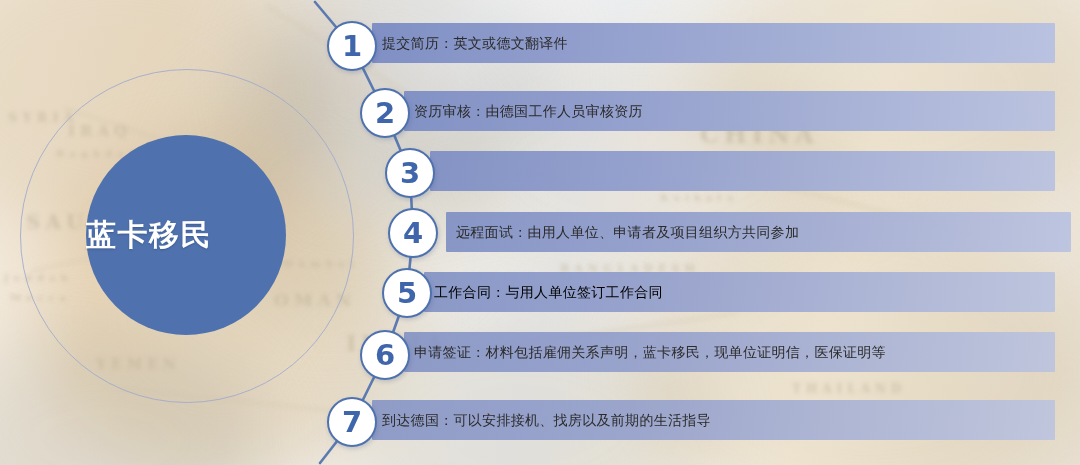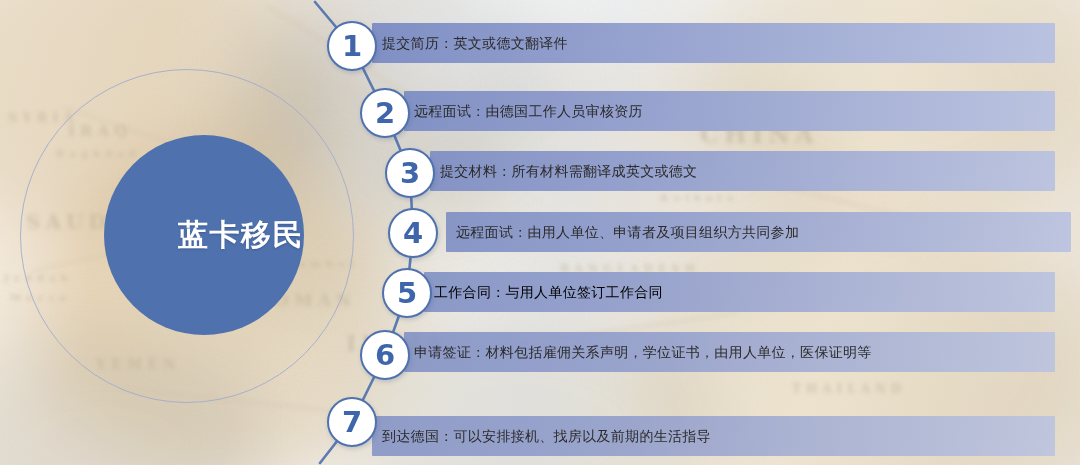--- a/index.html
+++ b/index.html
@@ -81,29 +81,29 @@
     left: 20px;
     top: 69px;
     width: 332px;
     height: 332px;
     border: 1.3px solid #9fa9cd;
     border-radius: 50%;
     opacity: .85;
   }
   .center-disc {
     position: absolute;
-    left: 104px;
+    left: 86px;
     top: 135px;
     width: 200px;
     height: 200px;
     border-radius: 50%;
     background: #4f72ae;
     display: flex;
     flex-direction: column;
-    align-items: flex-end;
+    align-items: flex-start;
     justify-content: center;
     box-shadow: 0 0 0 0 rgba(0,0,0,0);
   }
   .center-title {
     color: #ffffff;
     font-size: 30px;
     font-weight: bold;
     letter-spacing: 1.5px;
     line-height: 1.32;
     text-align: center;
@@ -217,43 +217,42 @@
   </div>
 
   <div class="steps" id="steps-container">
       <div class="step" style="top: 23px; left: 0px; width: 1080px;">
         <div class="step-bar" style="left: 372px; width: 683px; background: linear-gradient(97deg, rgb(127, 143, 196) 0%, rgb(142, 155, 203) 26%, rgb(185, 194, 224) 100%); opacity: 0.99;"></div>
         <div class="step-text" style="left: 382px; color: rgb(43, 43, 43);">提交简历：英文或德文翻译件</div>
       </div>
       <div class="badge" style="left: 327px; top: 21px; border-color: rgb(79, 114, 174); color: rgb(63, 102, 171); background: rgb(255, 255, 255);">1</div>
       <div class="step" style="top: 91px; left: 0px; width: 1080px;">
         <div class="step-bar" style="left: 404px; width: 651px; background: linear-gradient(97deg, rgb(127, 143, 196) 0%, rgb(142, 155, 203) 28%, rgb(185, 194, 224) 100%); opacity: 0.96525;"></div>
-        <div class="step-text" style="left: 414px; color: rgb(43, 43, 43);">远程面试：由德国工作人员审核资历</div>
+        <div class="step-text" style="left: 414px; color: rgb(43, 43, 43);">资历审核：由德国工作人员审核资历</div>
       </div>
       <div class="badge" style="left: 360px; top: 88px; border-color: rgb(79, 114, 174); color: rgb(63, 102, 171); background: rgb(255, 255, 255);">2</div>
       <div class="step" style="top: 151px; left: 0px; width: 1080px;">
         <div class="step-bar" style="left: 430px; width: 625px; background: linear-gradient(97deg, rgb(127, 143, 196) 0%, rgb(142, 155, 203) 30%, rgb(185, 194, 224) 100%); opacity: 0.9405;"></div>
-        <div class="step-text" style="left: 440px; color: rgb(43, 43, 43);">提交材料：所有材料需翻译成英文或德文</div>
       </div>
       <div class="badge" style="left: 385px; top: 148px; border-color: rgb(79, 114, 174); color: rgb(63, 102, 171); background: rgb(255, 255, 255);">3</div>
       <div class="step" style="top: 212px; left: 16px; width: 1080px;">
         <div class="step-bar" style="left: 430px; width: 625px; background: linear-gradient(97deg, rgb(127, 143, 196) 0%, rgb(142, 155, 203) 32%, rgb(185, 194, 224) 100%); opacity: 0.91575;"></div>
         <div class="step-text" style="left: 440px; color: rgb(43, 43, 43);">远程面试：由用人单位、申请者及项目组织方共同参加</div>
       </div>
       <div class="badge" style="left: 388px; top: 208px; border-color: rgb(79, 114, 174); color: rgb(63, 102, 171); background: rgb(255, 255, 255);">4</div>
       <div class="step" style="top: 272px; left: 0px; width: 1080px;">
         <div class="step-bar" style="left: 424px; width: 631px; background: linear-gradient(97deg, rgb(127, 143, 196) 0%, rgb(142, 155, 203) 34%, rgb(185, 194, 224) 100%); opacity: 0.891;"></div>
         <div class="step-text" style="left: 434px; color: #000000;">工作合同：与用人单位签订工作合同</div>
       </div>
       <div class="badge" style="left: 382px; top: 268px; border-color: rgb(79, 114, 174); color: rgb(63, 102, 171); background: rgb(255, 255, 255);">5</div>
       <div class="step" style="top: 332px; left: 0px; width: 1080px;">
         <div class="step-bar" style="left: 404px; width: 651px; background: linear-gradient(97deg, rgb(127, 143, 196) 0%, rgb(142, 155, 203) 36%, rgb(185, 194, 224) 100%); opacity: 0.86625;"></div>
-        <div class="step-text" style="left: 414px; color: rgb(43, 43, 43);">申请签证：材料包括雇佣关系声明，学位证书，由用人单位，医保证明等</div>
+        <div class="step-text" style="left: 414px; color: rgb(43, 43, 43);">申请签证：材料包括雇佣关系声明，蓝卡移民，现单位证明信，医保证明等</div>
       </div>
       <div class="badge" style="left: 360px; top: 330px; border-color: rgb(79, 114, 174); color: rgb(63, 102, 171); background: rgb(255, 255, 255);">6</div>
-      <div class="step" style="top: 416px; left: 0px; width: 994px;">
+      <div class="step" style="top: 400px; left: 0px; width: 994px;">
         <div class="step-bar" style="left: 372px; width: 683px; background: linear-gradient(97deg, rgb(127, 143, 196) 0%, rgb(142, 155, 203) 38%, rgb(185, 194, 224) 100%); opacity: 0.8415;"></div>
         <div class="step-text" style="left: 382px; color: rgb(43, 43, 43);">到达德国：可以安排接机、找房以及前期的生活指导</div>
       </div>
       <div class="badge" style="left: 327px; top: 397px; border-color: rgb(79, 114, 174); color: rgb(63, 102, 171); background: rgb(255, 255, 255);">7</div>
     </div>
 
 </div>
 
 </body></html>

